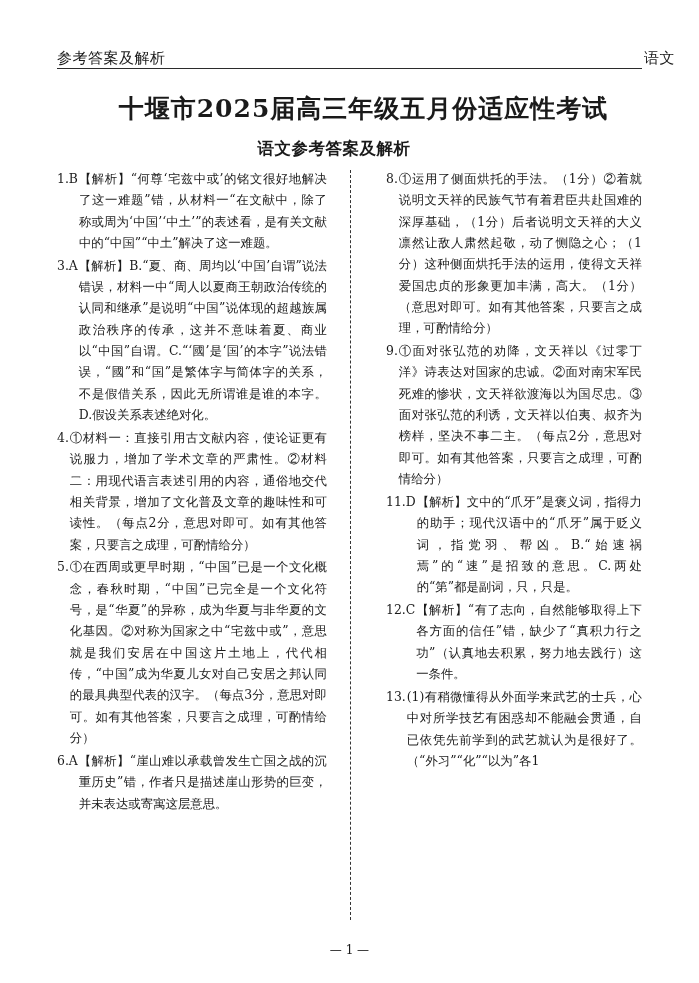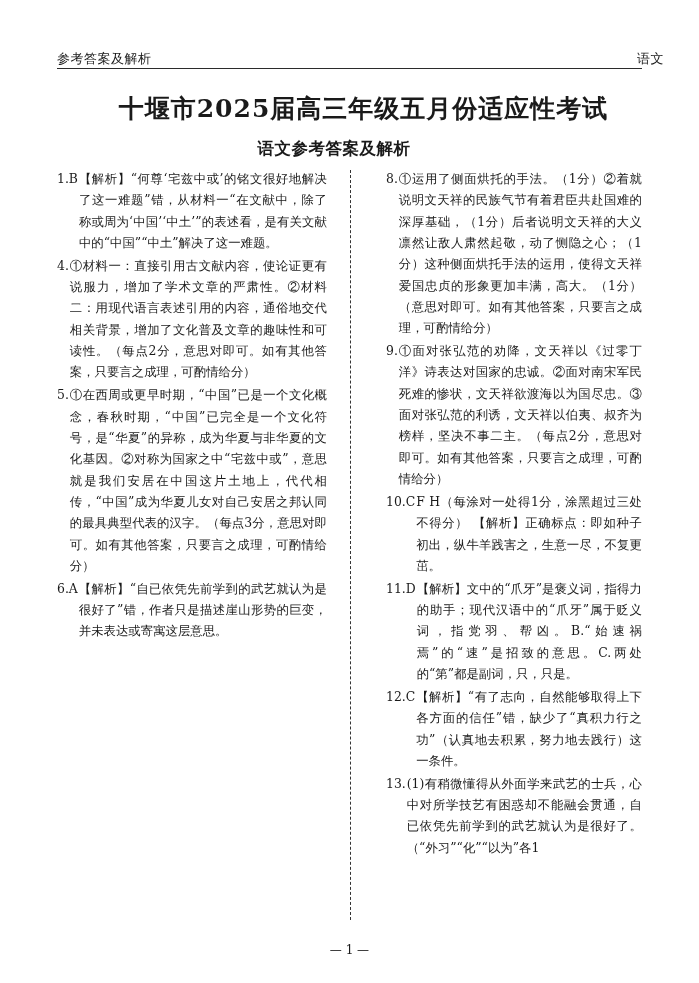--- a/index.html
+++ b/index.html
@@ -22,25 +22,25 @@
     box-sizing: border-box;
     padding: 0;
   }
   .header {
     position: absolute;
     top: 42px;
     left: 0;
     width: 699px;
     height: 26px;
     box-sizing: border-box;
-    padding: 0 35px 0 57px;
+    padding: 0 24px 0 57px;
     display: flex;
     justify-content: space-between;
     align-items: flex-end;
-    font-size: 13px;
+    font-size: 15px;
     letter-spacing: 0.5px;
   }
   .header-rule {
     position: absolute;
     top: 68px;
     left: 57px;
     width: 585px;
     height: 0;
     border-top: 1px solid #2b2b2b;
   }
@@ -134,50 +134,49 @@
   <div class="doc-subtitle">语文参考答案及解析</div>
 
   <div class="columns">
     <div class="col col-left">
 
       <div class="item">
         <span class="num">1.B</span>
         <span class="txt">【解析】“何尊‘宅兹中或’的铭文很好地解决了这一难题”错，从材料一“在文献中，除了称或周为‘中国’‘中土’”的表述看，是有关文献中的“中国”“中土”解决了这一难题。</span>
       </div>
       <div class="item">
+        <span class="num">3.A</span>
+        <span class="txt">【解析】B.“夏、商、周均以‘中国’自谓”说法错误，材料一中“周人以夏商王朝政治传统的认同和继承”是说明“中国”说体现的超越族属政治秩序的传承，这并不意味着夏、商业以“中国”自谓。C.“‘國’是‘国’的本字”说法错误，“國”和“国”是繁体字与简体字的关系，不是假借关系，因此无所谓谁是谁的本字。D.假设关系表述绝对化。</span>
+      </div>
+      <div class="item">
         <span class="num">4.</span>
         <span class="txt">①材料一：直接引用古文献内容，使论证更有说服力，增加了学术文章的严肃性。②材料二：用现代语言表述引用的内容，通俗地交代相关背景，增加了文化普及文章的趣味性和可读性。（每点2分，意思对即可。如有其他答案，只要言之成理，可酌情给分）</span>
       </div>
       <div class="item">
         <span class="num">5.</span>
         <span class="txt">①在西周或更早时期，“中国”已是一个文化概念，春秋时期，“中国”已完全是一个文化符号，是“华夏”的异称，成为华夏与非华夏的文化基因。②对称为国家之中“宅兹中或”，意思就是我们安居在中国这片土地上，代代相传，“中国”成为华夏儿女对自己安居之邦认同的最具典型代表的汉字。（每点3分，意思对即可。如有其他答案，只要言之成理，可酌情给分）</span>
       </div>
       <div class="item">
         <span class="num">6.A</span>
-        <span class="txt">【解析】“自已依凭先前学到的武艺就认为是很好了”错，作者只是描述崖山形势的巨变，并未表达或寄寓这层意思。</span>
+        <span class="txt">【解析】“崖山难以承载曾发生亡国之战的沉重历史”错，作者只是描述崖山形势的巨变，并未表达或寄寓这层意思。</span>
       </div>
 
     </div>
 
     <div class="divider"></div>
 
     <div class="col col-right">
 
       <div class="item">
         <span class="num">8.</span>
         <span class="txt">①运用了侧面烘托的手法。（1分）②着就说明文天祥的民族气节有着君臣共赴国难的深厚基础，（1分）后者说明文天祥的大义凛然让敌人肃然起敬，动了恻隐之心；（1分）这种侧面烘托手法的运用，使得文天祥爱国忠贞的形象更加丰满，高大。（1分）（意思对即可。如有其他答案，只要言之成理，可酌情给分）</span>
       </div>
       <div class="item">
         <span class="num">9.</span>
         <span class="txt">①面对张弘范的劝降，文天祥以《过零丁洋》诗表达对国家的忠诚。②面对南宋军民死难的惨状，文天祥欲渡海以为国尽忠。③面对张弘范的利诱，文天祥以伯夷、叔齐为榜样，坚决不事二主。（每点2分，意思对即可。如有其他答案，只要言之成理，可酌情给分）</span>
-      </div>
-      <div class="item">
-        <span class="num">10.C</span>
-        <span class="txt">F    H（每涂对一处得1分，涂黑超过三处不得分）
-【解析】正确标点：即如种子初出，纵牛羊践害之，生意一尽，不复更茁。</span>
       </div>
       <div class="item">
         <span class="num">11.D</span>
         <span class="txt">【解析】文中的“爪牙”是褒义词，指得力的助手；现代汉语中的“爪牙”属于贬义词，指党羽、帮凶。B.“始速祸焉”的“速”是招致的意思。C.两处的“第”都是副词，只，只是。</span>
       </div>
       <div class="item">
         <span class="num">12.C</span>
         <span class="txt">【解析】“有了志向，自然能够取得上下各方面的信任”错，缺少了“真积力行之功”（认真地去积累，努力地去践行）这一条件。</span>
       </div>
       <div class="item">

